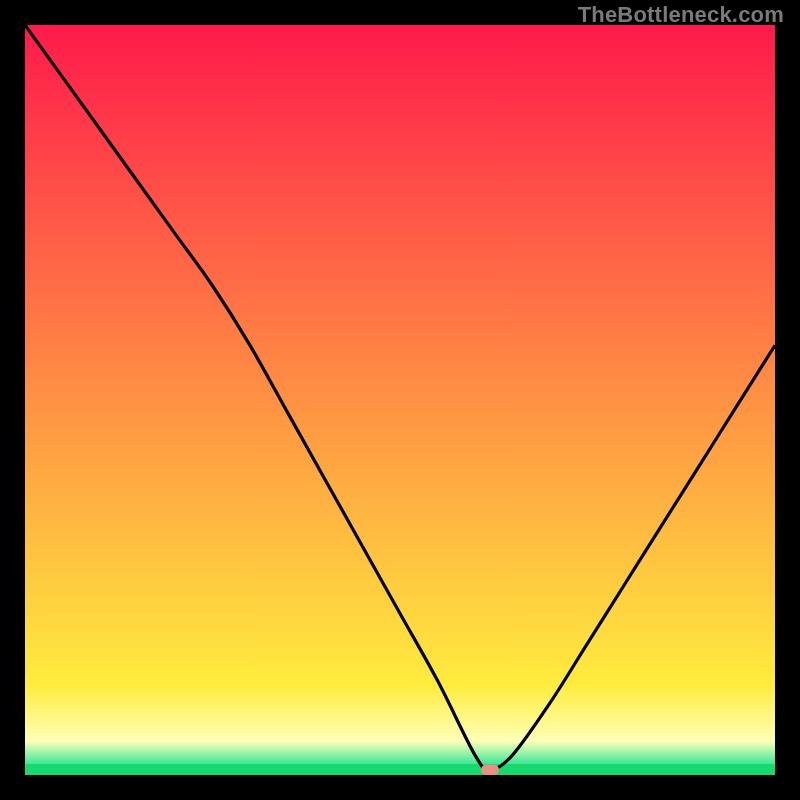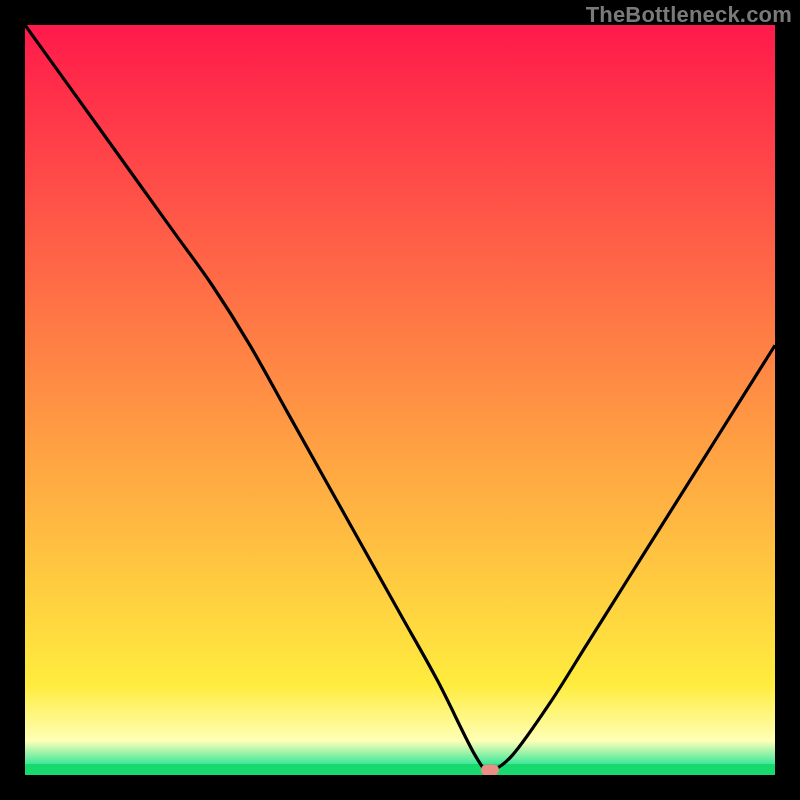--- a/index.html
+++ b/index.html
@@ -13,21 +13,21 @@
   }
   .frame {
     position: relative;
     width: 800px;
     height: 800px;
     background: #000;
   }
   .attribution {
     position: absolute;
     top: 2px;
-    right: 8px;
+    right: 16px;
     color: #7a7a7a;
     font-size: 22px;
     font-weight: 600;
     letter-spacing: 0.2px;
     z-index: 10;
   }
   .plot {
     position: absolute;
     left: 25px;
     top: 25px;

